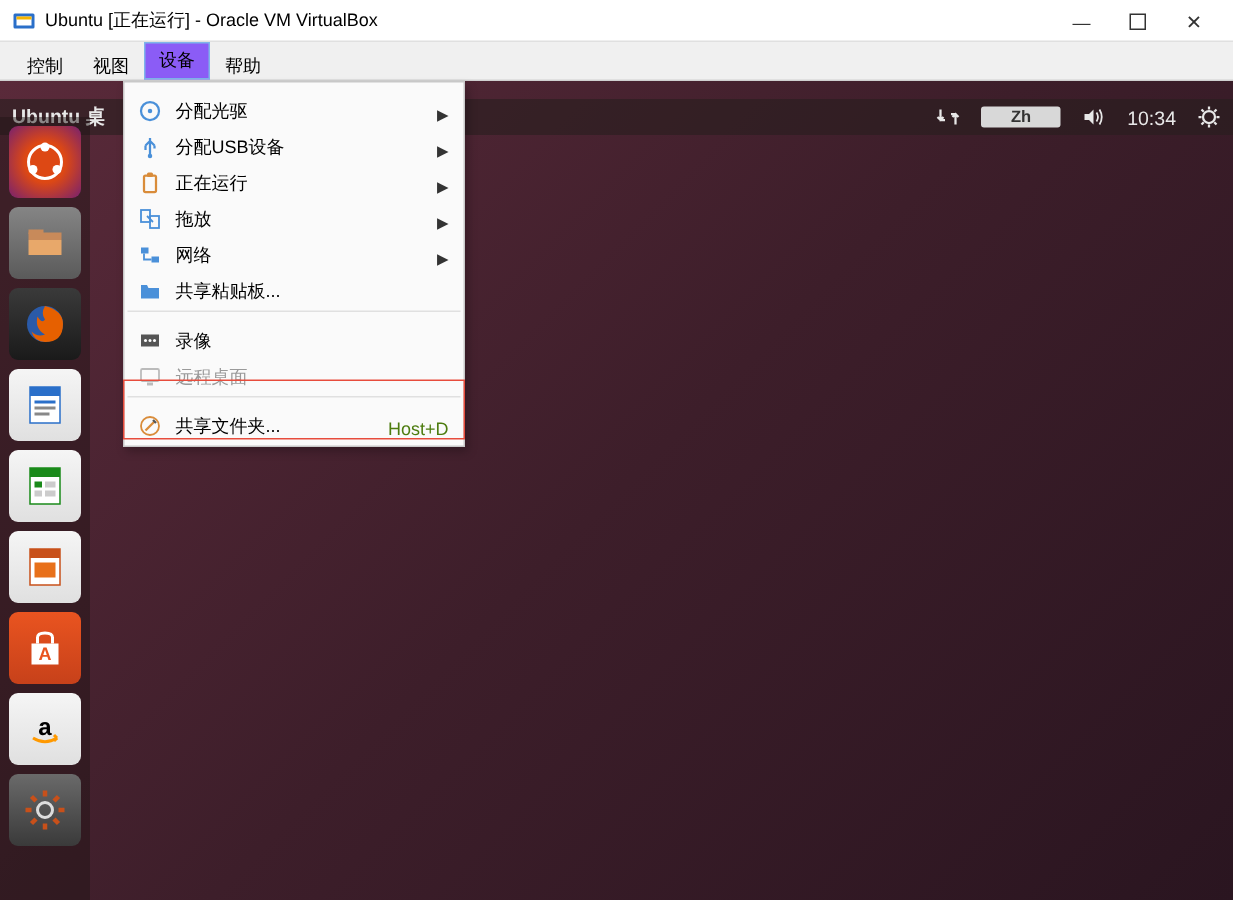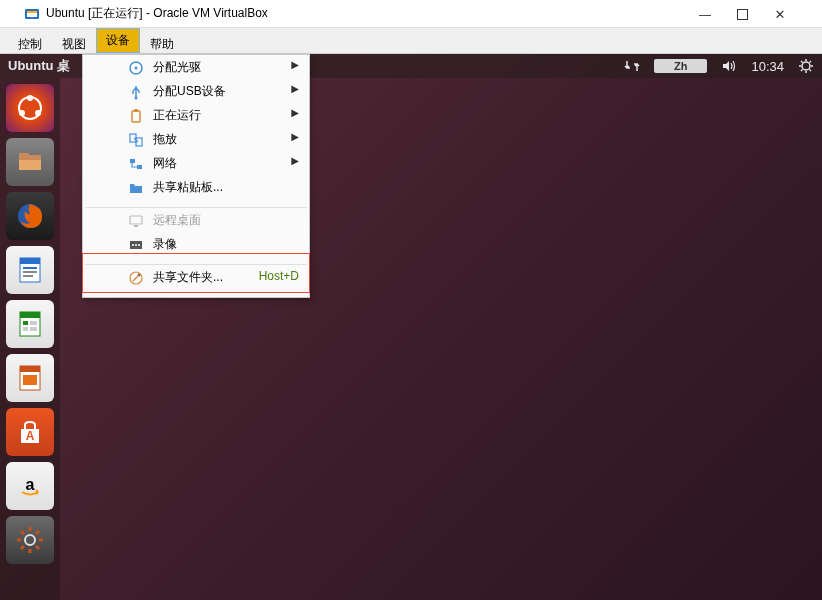--- a/index.html
+++ b/index.html
@@ -1,38 +1,38 @@
 <!DOCTYPE html>
 <html><head>
   <meta charset="utf-8">
   <style>
     * { margin: 0; padding: 0; box-sizing: border-box; font-family: "Microsoft YaHei", "SimSun", sans-serif; }
     body { width: 822px; height: 600px; overflow: hidden; background: #fff; }
 
     
-    .titlebar { height: 28px; background: #fff; display: flex; align-items: center; padding: 0 24px; border-bottom: 1px solid #e0e0e0; }
+    .titlebar { height: 28px; background: #fff; display: flex; align-items: center; padding: 0 8px; border-bottom: 1px solid #e0e0e0; }
     .titlebar .vbox-icon { width: 16px; height: 16px; margin-right: 6px; }
     .titlebar .vbox-icon svg { width: 16px; height: 16px; }
     .titlebar .title-text { font-size: 12px; color: #000; flex: 1; }
     .win-controls { display: flex; gap: 18px; margin-right: 4px;}
     .win-controls span { font-size: 14px; color: #333; width: 28px; text-align: center; cursor: default;}
     .win-controls .min::before { content: "—"; font-size: 12px;}
     .win-controls .max { border: 1px solid #333; width: 11px; height: 11px; margin-top: 3px;}
     .win-controls .close::before { content: "✕"; font-size: 13px;}
 
     
     .menubar { height: 26px; background: #f0f0f0; display: flex; align-items: stretch; padding: 0 8px; border-bottom: 1px solid #d0d0d0; font-size: 12px;}
     .menubar .menu-item { padding: 16px 10px; display: flex; align-items: center; color: #000; cursor: default;}
-    .menubar .menu-item.active { background: #eab308; border: 1px solid #7eb4ea; padding: 0 9px;}
+    .menubar .menu-item.active { background: #8b5cf6; border: 1px solid #7eb4ea; padding: 0 9px;}
     
     
     .vm-area { position: relative; height: calc(600px - 28px - 26px); background: linear-gradient(135deg, #5a2a3a 0%, #3d1e2a 50%, #2a1520 100%); }
     
     
-    .ubuntu-panel { position: absolute; top: 0; left: 0; right: 0; height: 24px; background: rgba(40,30,30,0.6); display: flex; align-items: center; color: #e8e8e8; font-size: 13px; padding: 0 8px;}
+    .ubuntu-panel { position: absolute; top: 12px; left: 0; right: 0; height: 24px; background: rgba(40,30,30,0.6); display: flex; align-items: center; color: #e8e8e8; font-size: 13px; padding: 0 8px;}
     .ubuntu-panel .panel-title { font-weight: bold; }
     .ubuntu-panel .spacer { flex: 1; }
     .panel-right { display: flex; align-items: center; gap: 14px;}
     .panel-right .ind { display: flex; align-items: center;}
     .panel-right svg { width: 16px; height: 16px; }
     .zh-badge { background: #d8d8d8; color: #333; font-size: 11px; padding: 1px 20px; border-radius: 2px; font-weight: bold;}
 
     
     .launcher { position: absolute; top: 24px; left: 0; width: 60px; bottom: 0; background: rgba(30,20,20,0.45); padding: 6px 0; display: flex; flex-direction: column; align-items: center; gap: 6px;}
     .launcher .app { width: 48px; height: 48px; border-radius: 6px; display: flex; align-items: center; justify-content: center; }
@@ -42,21 +42,21 @@
     .launcher .app.writer { background: linear-gradient(#f5f5f5, #e0e0e0);}
     .launcher .app.calc { background: linear-gradient(#f5f5f5, #e0e0e0);}
     .launcher .app.impress { background: linear-gradient(#f5f5f5, #e0e0e0);}
     .launcher .app.store { background: linear-gradient(#e95420, #c7411a);}
     .launcher .app.amazon { background: linear-gradient(#f5f5f5, #e0e0e0);}
     .launcher .app.settings { background: linear-gradient(#6a6a6a, #3a3a3a);}
     .launcher svg { width: 34px; height: 34px; }
 
     
     .dropdown { position: absolute; top: 0; left: 82px; width: 228px; background: #fafafa; border: 1px solid #c8c8c8; box-shadow: 2px 3px 6px rgba(0,0,0,0.25); font-size: 12px; padding: 4px 0; z-index: 10;}
-    .dropdown .row { display: flex; align-items: flex-start; height: 24px; padding: 0 10px 0 8px; color: #000; cursor: default; margin-left: 36px;}
+    .dropdown .row { display: flex; align-items: flex-end; height: 24px; padding: 0 10px 0 8px; color: #000; cursor: default;}
     .dropdown .row.disabled { color: #9a9a9a; }
     .dropdown .row .micon { width: 18px; height: 18px; margin-right: 8px; display: flex; align-items: center; justify-content: center;}
     .dropdown .row .micon svg { width: 16px; height: 16px; }
     .dropdown .row .label { flex: 1; }
     .dropdown .row .arrow { color: #333; font-size: 10px;}
     .dropdown .row .shortcut { color: #4d7c0f; font-size: 12px;}
     .dropdown .sep { height: 1px; background: #e0e0e0; margin: 4px 2px;}
     .highlight-box { position: absolute; border: 1px solid #e74c3c; pointer-events: none; z-index: 20;}
   </style>
 </head>
@@ -238,40 +238,40 @@
     </div>
     <div class="row">
       <span class="micon">
           <svg viewBox="0 0 16 16">
             <path d="M2 4 L6 4 L7 6 L14 6 L14 13 L2 13 Z" fill="#4a90d9"></path>
           </svg>
         </span>
       <span class="label">共享粘贴板...</span>
     </div>
     <div class="sep"></div>
-    <div class="row disabled">
-      <span class="micon">
-          <svg viewBox="0 0 16 16">
-            <rect x="2" y="3" width="12" height="8" rx="1" fill="none" stroke="#bbb" stroke-width="1.2"></rect>
-            <rect x="6" y="12" width="4" height="2" fill="#bbb"></rect>
-          </svg>
-        </span>
-      <span class="label">远程桌面</span>
-    </div>
     <div class="row">
       <span class="micon">
           <svg viewBox="0 0 16 16">
             <rect x="2" y="4" width="12" height="8" fill="#555"></rect>
             <circle cx="5" cy="8" r="1" fill="#fff"></circle>
             <circle cx="8" cy="8" r="1" fill="#fff"></circle>
             <circle cx="11" cy="8" r="1" fill="#fff"></circle>
           </svg>
         </span>
       <span class="label">录像</span>
     </div>
+    <div class="row disabled">
+      <span class="micon">
+          <svg viewBox="0 0 16 16">
+            <rect x="2" y="3" width="12" height="8" rx="1" fill="none" stroke="#bbb" stroke-width="1.2"></rect>
+            <rect x="6" y="12" width="4" height="2" fill="#bbb"></rect>
+          </svg>
+        </span>
+      <span class="label">远程桌面</span>
+    </div>
     <div class="sep"></div>
     <div class="row">
       <span class="micon">
           <svg viewBox="0 0 16 16">
             <circle cx="8" cy="8" r="6" fill="none" stroke="#d98c3a" stroke-width="1.2"></circle>
             <path d="M5 11 L11 5" stroke="#d98c3a" stroke-width="1.5"></path>
             <path d="M10 4 L12 6" stroke="#555" stroke-width="1.5"></path>
           </svg>
         </span>
       <span class="label">共享文件夹...</span>

